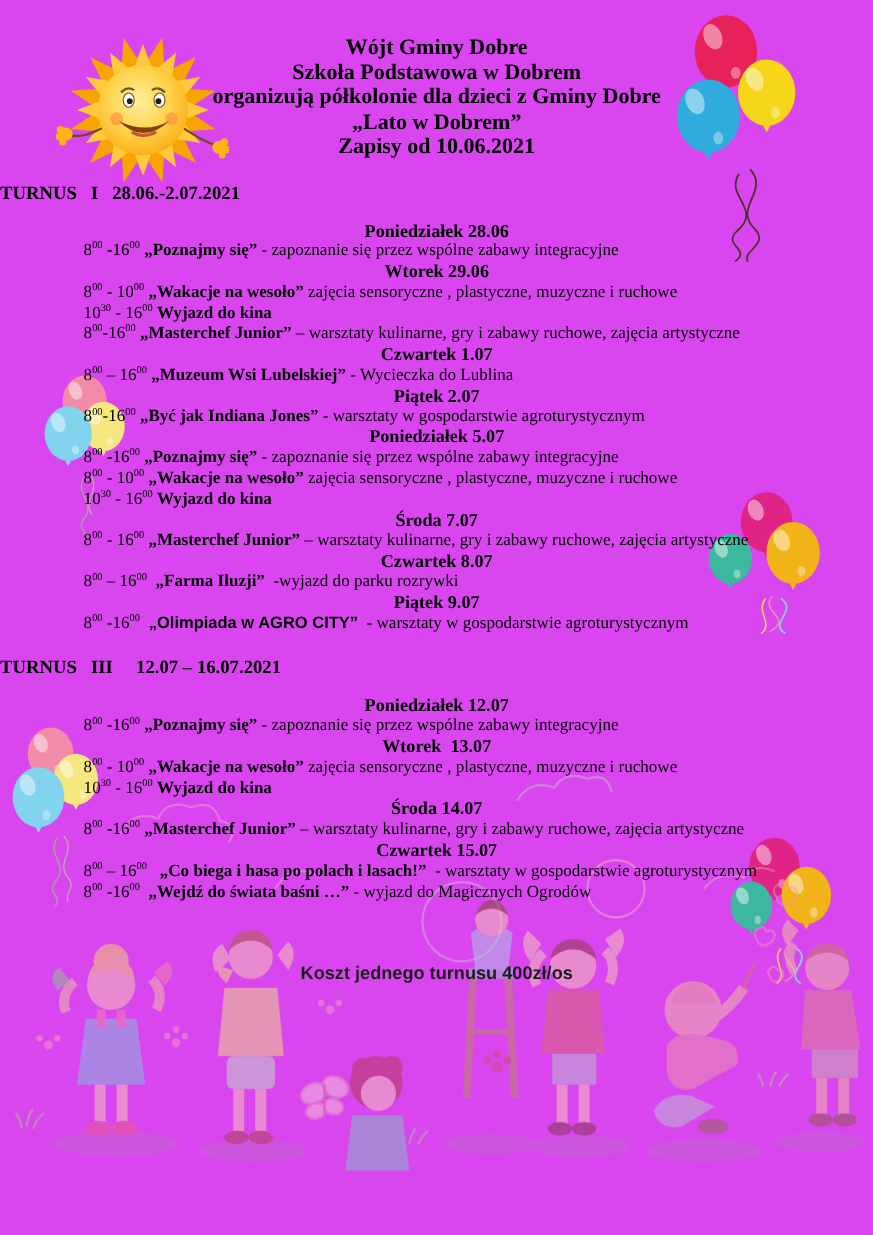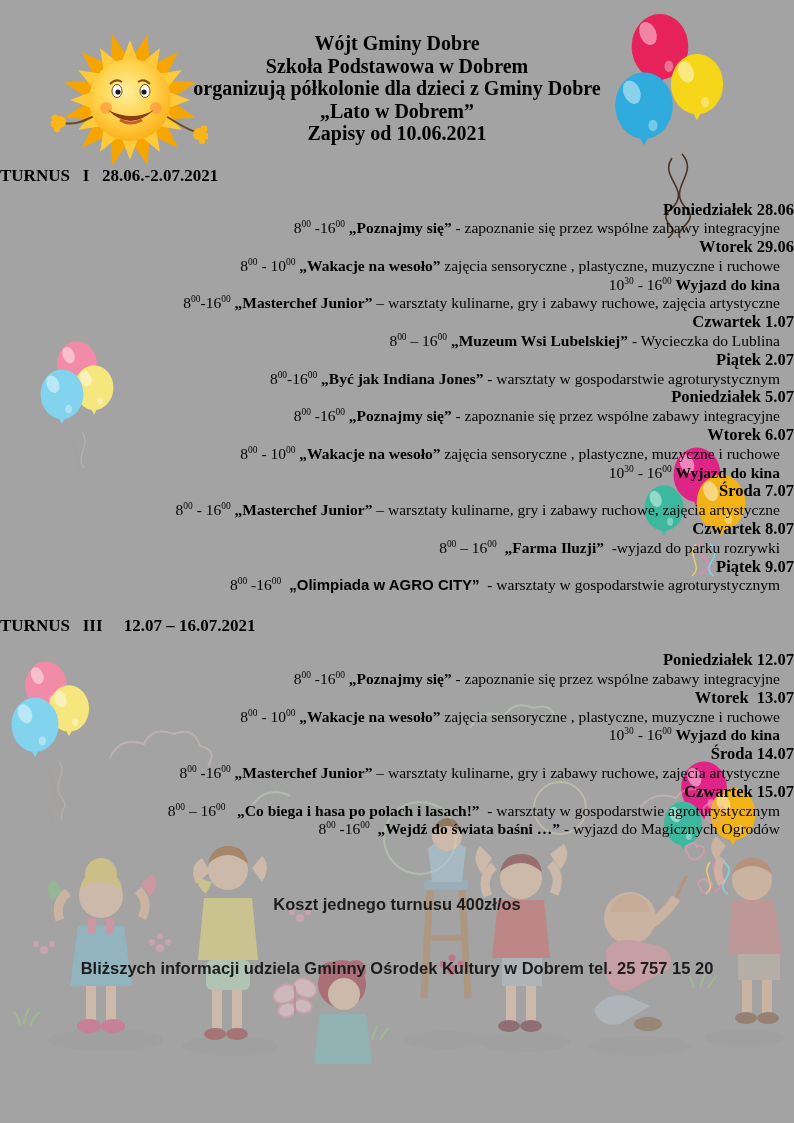--- a/index.html
+++ b/index.html
@@ -1,40 +1,40 @@
 <!DOCTYPE html>
 <html><head>
 <meta charset="utf-8">
 <style>
   html,body{margin:0;padding:0;background:#ffffff;}
   .page{
     position:relative;
     width:794px;height:1123px;
     margin:0 auto;
-    background:#a3a3a3;
+    background:#d946ef;
     overflow:hidden;
     font-family:"Liberation Serif", serif;
     color:#000;
   }
   .content{position:relative;z-index:2;}
   
   .hdr{padding-top:32px;text-align:center;}
   .hdr-line{font-size:20px;font-weight:bold;line-height:22.5px;white-space:pre-wrap;}
   
   .turnus-title{
     font-weight:bold;font-size:17px;line-height:21px;
     margin:20px 0 15px 0;white-space:pre-wrap;
   }
   .day-heading{
-    text-align:right;font-weight:bold;font-size:16.5px;line-height:18.8px;
+    text-align:center;font-weight:bold;font-size:16.5px;line-height:18.8px;
     white-space:pre-wrap;
   }
   .entry{
     padding-left:76px;padding-right:14px;
-    font-size:15.5px;line-height:18.8px;white-space:pre-wrap;text-align:right;
+    font-size:15.5px;line-height:18.8px;white-space:pre-wrap;
   }
   .entry .time{white-space:pre-wrap;}
   .entry sup{font-size:61%;vertical-align:super;line-height:0;}
   .etitle{font-weight:bold;white-space:pre-wrap;}
   .etitle.sans{font-family:"Liberation Sans", sans-serif;font-size:15px;margin-top:46px;}
   .edesc{white-space:pre-wrap;}
   
   .ftr{
     margin-top:12px;text-align:center;
     font-family:"Liberation Sans", sans-serif;font-weight:bold;
@@ -328,21 +328,20 @@
           <div class="entry"><span class="time"><span>10</span><sup>30</sup><span> - </span><span>16</span><sup>00</sup><span> </span></span><span class="etitle">Wyjazd do kina</span></div>
           <div class="entry"><span class="time"><span>8</span><sup>00</sup><span>-</span><span>16</span><sup>00</sup><span> </span></span><span class="etitle">„Masterchef Junior”</span><span class="edesc"> – warsztaty kulinarne, gry i zabawy ruchowe, zajęcia artystyczne</span></div>
           <div class="day-heading">Czwartek 1.07</div>
           <div class="entry"><span class="time"><span>8</span><sup>00</sup><span> – </span><span>16</span><sup>00</sup><span> </span></span><span class="etitle">„Muzeum Wsi Lubelskiej”</span><span class="edesc"> - Wycieczka do Lublina</span></div>
           <div class="day-heading">Piątek 2.07</div>
           <div class="entry"><span class="time"><span>8</span><sup>00</sup><span>-</span><span>16</span><sup>00</sup><span> </span></span><span class="etitle">„Być jak Indiana Jones”</span><span class="edesc"> - warsztaty w gospodarstwie agroturystycznym</span></div>
         </section>
         <section class="turnus">
           <div class="day-heading">Poniedziałek 5.07</div>
           <div class="entry"><span class="time"><span>8</span><sup>00</sup><span> -</span><span>16</span><sup>00</sup><span> </span></span><span class="etitle">„Poznajmy się”</span><span class="edesc"> - zapoznanie się przez wspólne zabawy integracyjne</span></div>
-          <div class="day-heading">Wtorek 6.07</div>
           <div class="entry"><span class="time"><span>8</span><sup>00</sup><span> - </span><span>10</span><sup>00</sup><span> </span></span><span class="etitle">„Wakacje na wesoło”</span><span class="edesc"> zajęcia sensoryczne , plastyczne, muzyczne i ruchowe</span></div>
           <div class="entry"><span class="time"><span>10</span><sup>30</sup><span> - </span><span>16</span><sup>00</sup><span> </span></span><span class="etitle">Wyjazd do kina</span></div>
           <div class="day-heading">Środa 7.07</div>
           <div class="entry"><span class="time"><span>8</span><sup>00</sup><span> - </span><span>16</span><sup>00</sup><span> </span></span><span class="etitle">„Masterchef Junior”</span><span class="edesc"> – warsztaty kulinarne, gry i zabawy ruchowe, zajęcia artystyczne</span></div>
           <div class="day-heading">Czwartek 8.07</div>
           <div class="entry"><span class="time"><span>8</span><sup>00</sup><span> – </span><span>16</span><sup>00</sup><span> </span></span><span class="etitle"> „Farma Iluzji”</span><span class="edesc">  -wyjazd do parku rozrywki</span></div>
           <div class="day-heading">Piątek 9.07</div>
           <div class="entry"><span class="time"><span>8</span><sup>00</sup><span> -</span><span>16</span><sup>00</sup><span> </span></span><span class="etitle sans"> „Olimpiada w AGRO CITY”</span><span class="edesc">  - warsztaty w gospodarstwie agroturystycznym</span></div>
         </section>
         <section class="turnus">
@@ -355,19 +354,18 @@
           <div class="day-heading">Środa 14.07</div>
           <div class="entry"><span class="time"><span>8</span><sup>00</sup><span> -</span><span>16</span><sup>00</sup><span> </span></span><span class="etitle">„Masterchef Junior”</span><span class="edesc"> – warsztaty kulinarne, gry i zabawy ruchowe, zajęcia artystyczne</span></div>
           <div class="day-heading">Czwartek 15.07</div>
           <div class="entry"><span class="time"><span>8</span><sup>00</sup><span> – </span><span>16</span><sup>00</sup><span> </span></span><span class="etitle">  „Co biega i hasa po polach i lasach!”</span><span class="edesc">  - warsztaty w gospodarstwie agroturystycznym</span></div>
           <div class="entry"><span class="time"><span>8</span><sup>00</sup><span> -</span><span>16</span><sup>00</sup><span> </span></span><span class="etitle"> „Wejdź do świata baśni …”</span><span class="edesc"> - wyjazd do Magicznych Ogrodów</span></div>
         </section>
       </div>
 
     <div class="ftr">
       <div>Koszt jednego turnusu 400zł/os</div>
-      <div>Bliższych informacji udziela Gminny Ośrodek Kultury w Dobrem tel. 25 757 15 20</div>
       
       
       
     </div>
   </div>
 </div>
 
 </body></html>

